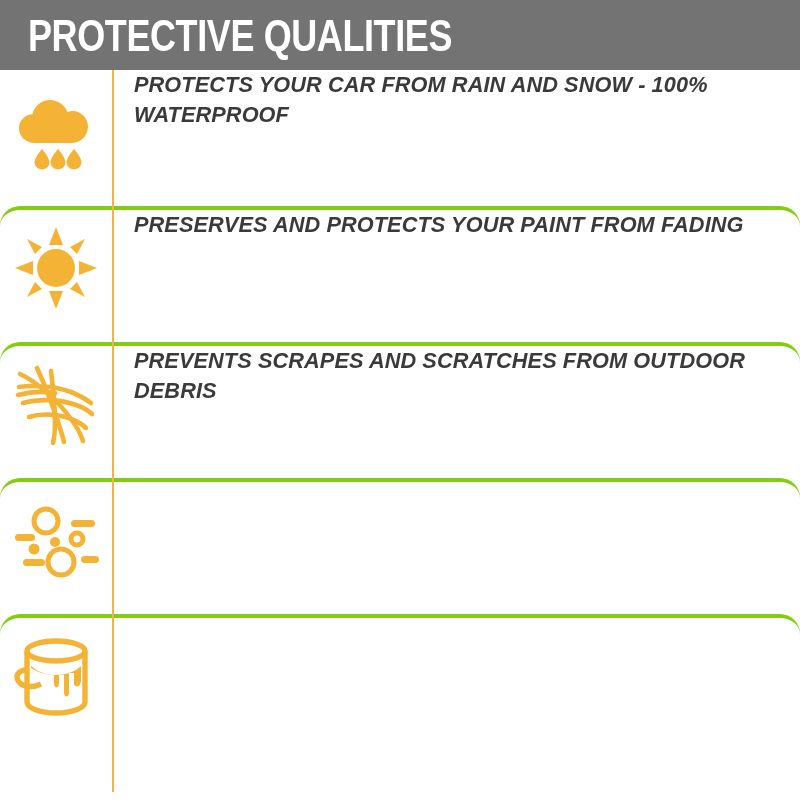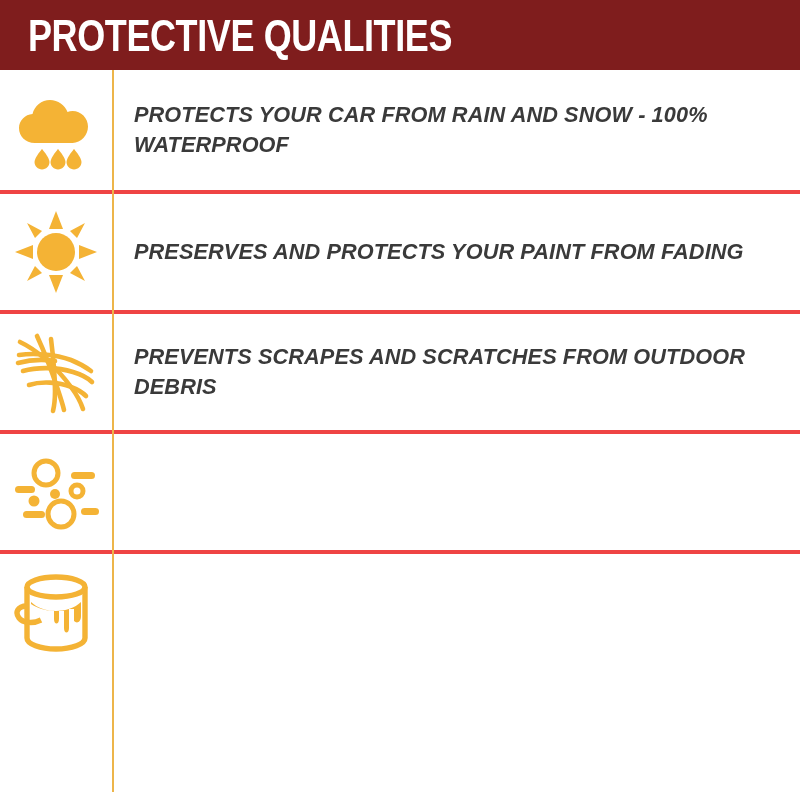--- a/index.html
+++ b/index.html
@@ -21,21 +21,21 @@
     box-sizing: border-box;
   }
 
   
   .header {
     position: absolute;
     left: 0;
     top: 0;
     width: 800px;
     height: 70px;
-    background: #7f1d1d;
+    background: #737373;
     display: flex;
     align-items: center;
   }
   .header-title {
     color: #ffffff;
     font-family: "Liberation Sans", sans-serif;
     font-weight: bold;
     font-size: 45px;
     letter-spacing: -0.5px;
     line-height: 1;
@@ -51,25 +51,27 @@
     left: 0;
     top: 70px;
     width: 800px;
     height: 730px;
   }
   .row {
     position: relative;
     width: 800px;
     height: 120px;
     display: flex;
-    align-items: center;
+    align-items: flex-start;
     box-sizing: border-box;
+    border-radius: 20px;
   }
   .row + .row {
-    border-top: 4px solid #ef4444;
+    border-top: 4px solid #84cc16;
+    margin-top: 16px;
   }
   .icon-cell {
     width: 112px;
     min-width: 112px;
     height: 100%;
     display: flex;
     align-items: center;
     justify-content: center;
   }
   .icon-cell svg {

